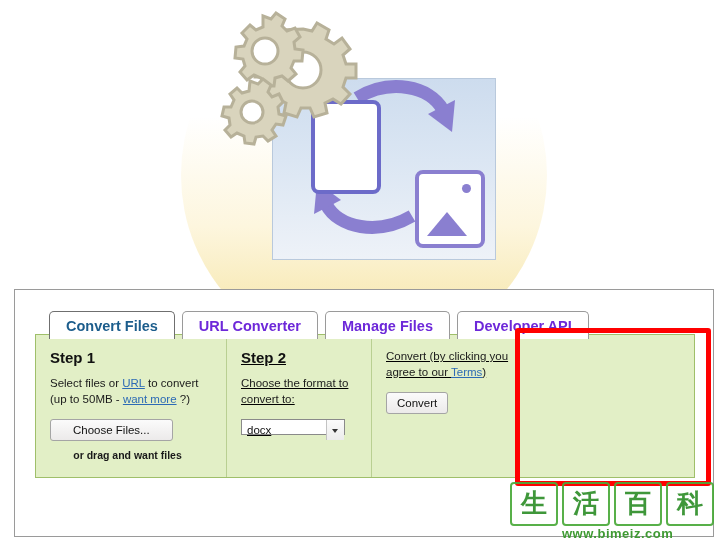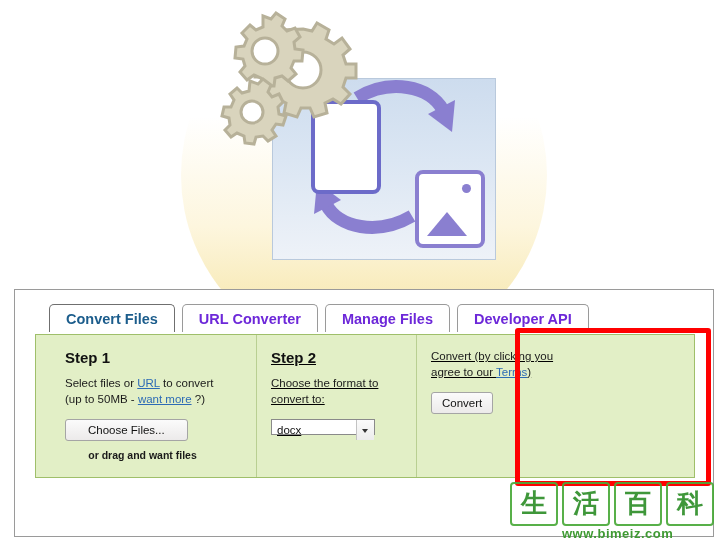--- a/index.html
+++ b/index.html
@@ -83,21 +83,21 @@
     top: 289px;
     width: 700px;
     height: 248px;
     background: #ffffff;
     border: 1px solid #9a9a9a;
     box-sizing: border-box;
   }
   #tabs {
     position: absolute;
     left: 34px;
-    top: 12px;
+    top: 19px;
     height: 30px;
     display: flex;
     align-items: flex-end;
     gap: 7px;
     z-index: 3;
   }
   .tab {
     height: 28px;
     line-height: 28px;
     padding: 0 16px;
@@ -127,21 +127,20 @@
     background: #e2efc6;
     border: 1px solid #9fbf6a;
     box-sizing: border-box;
     display: flex;
   }
   .step-col {
     position: relative;
     box-sizing: border-box;
     padding: 14px 14px 0 14px;
     height: 100%;
-    margin-left: 15px;
   }
   .step-col + .step-col {
     border-left: 1px solid #b9cf92;
     text-decoration: underline;
   }
   .step-title {
     font-size: 15px;
     font-weight: bold;
     color: #111111;
     margin: 0 0 10px 0;

